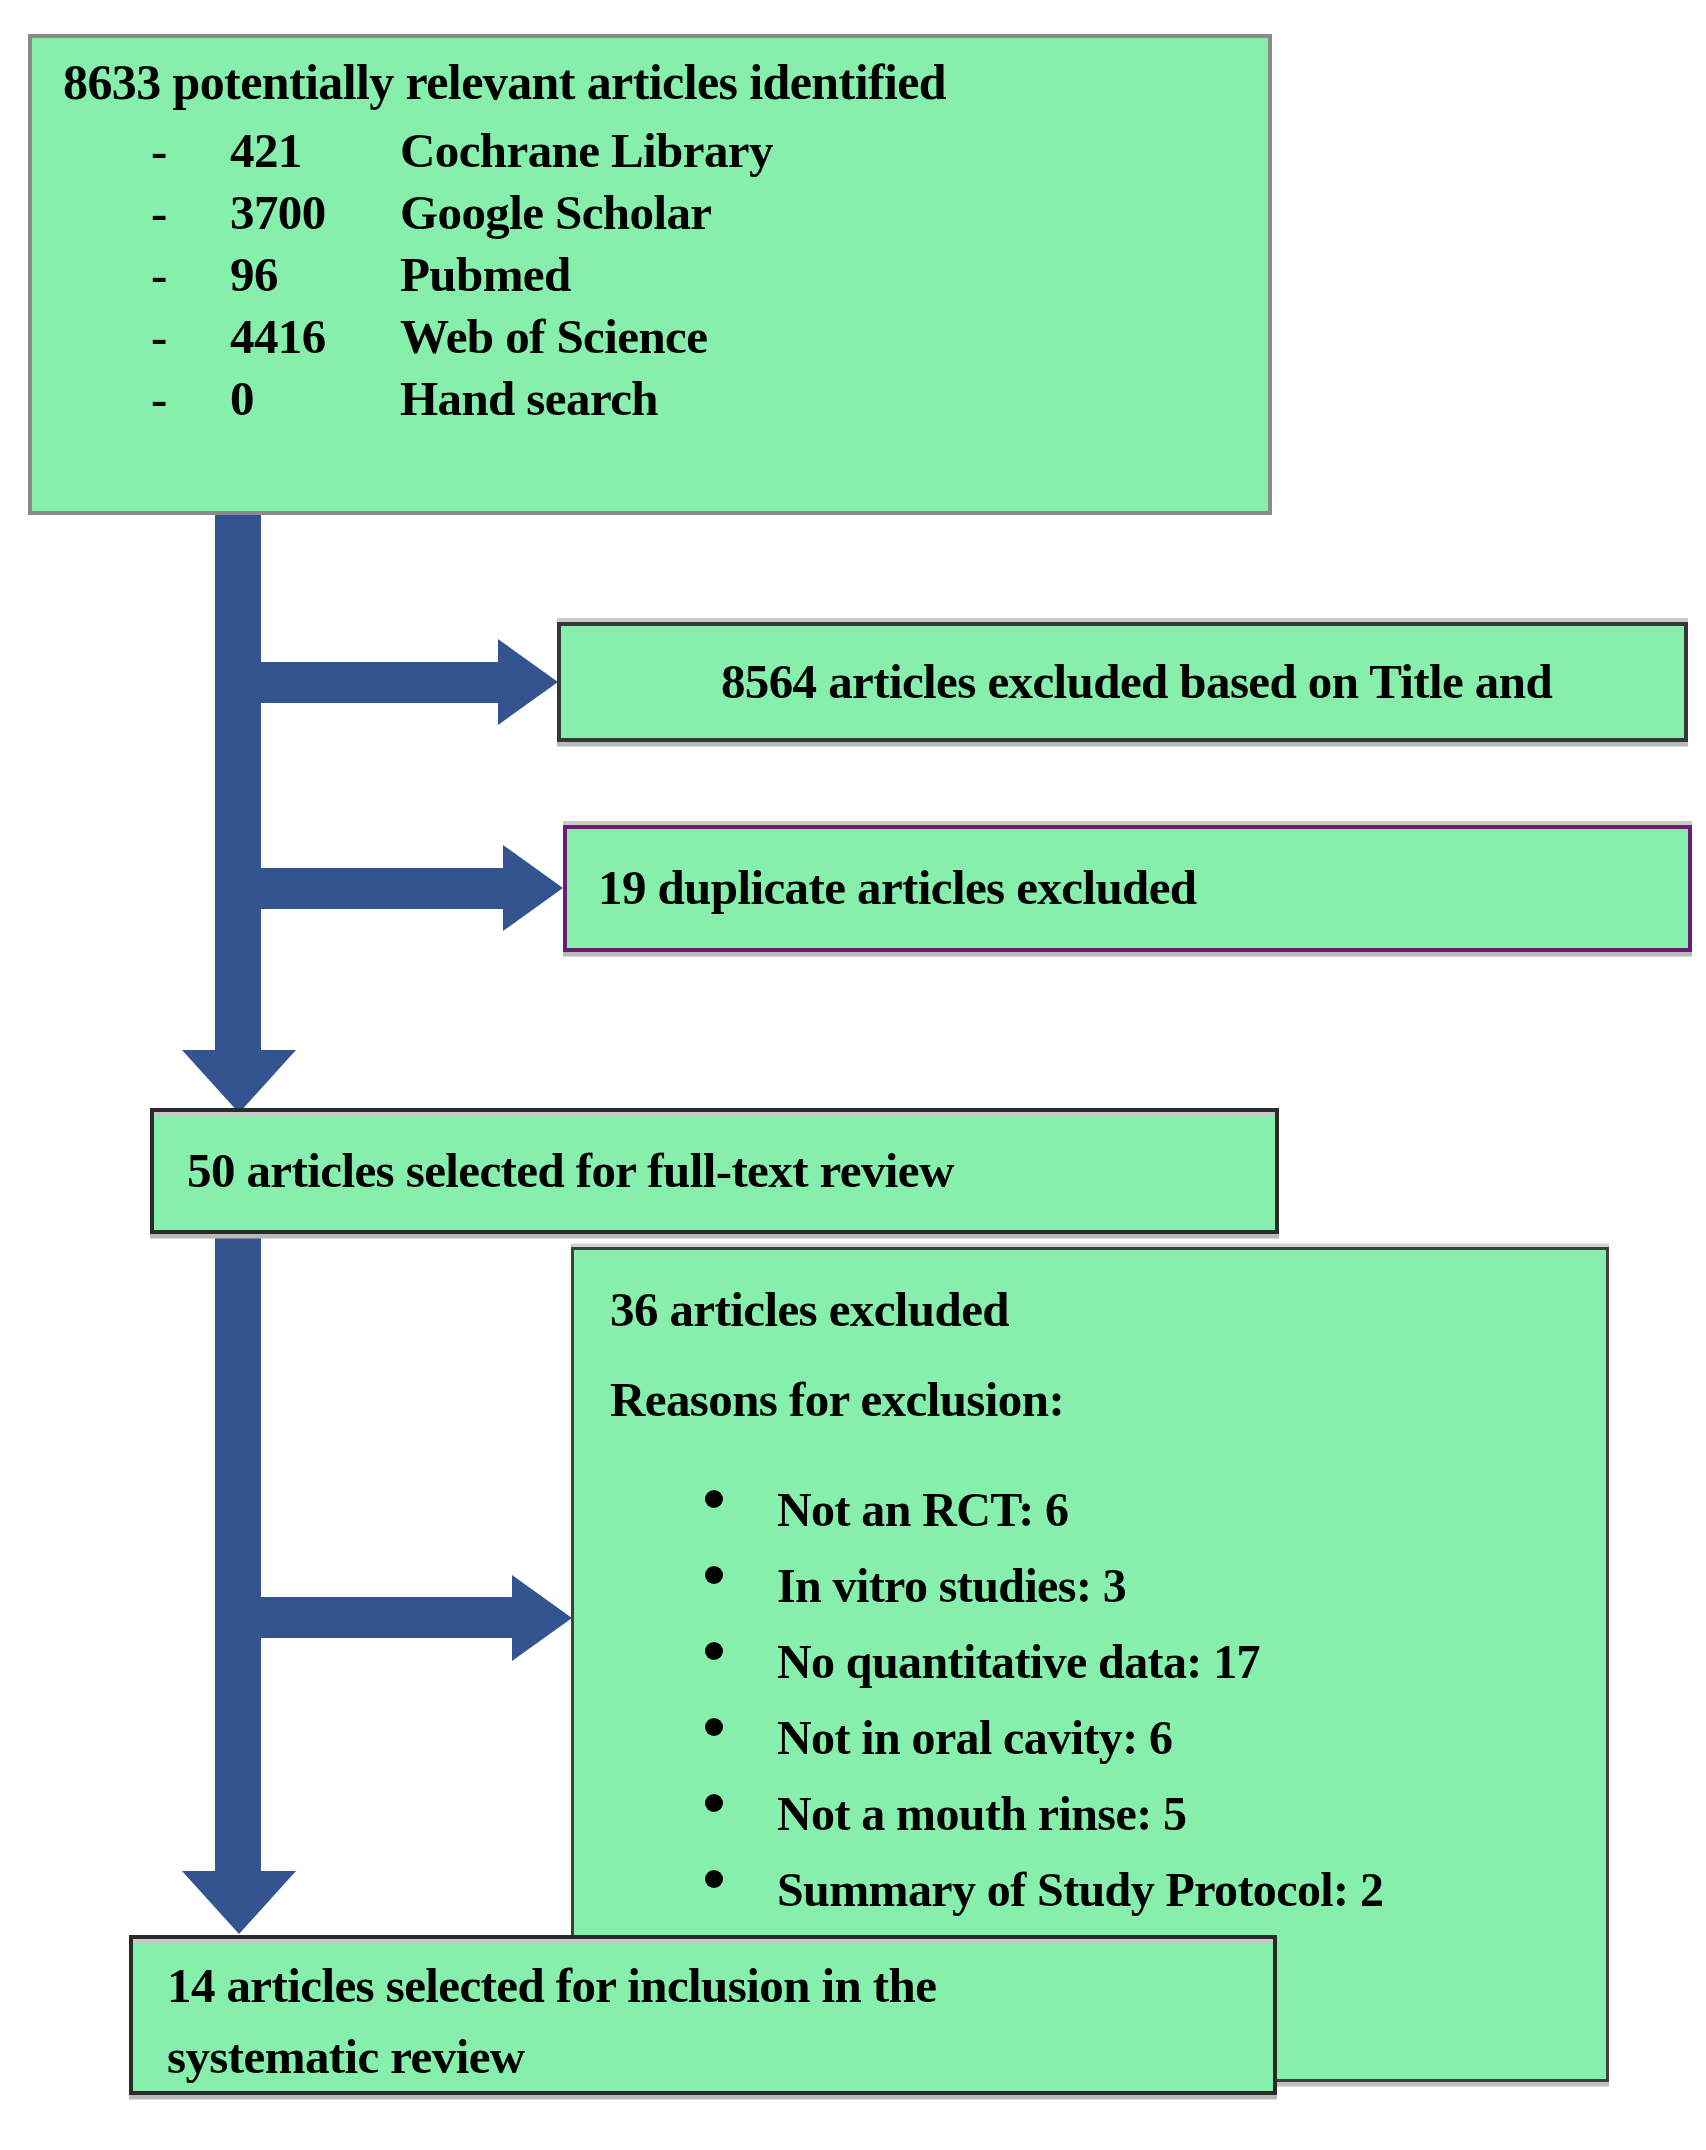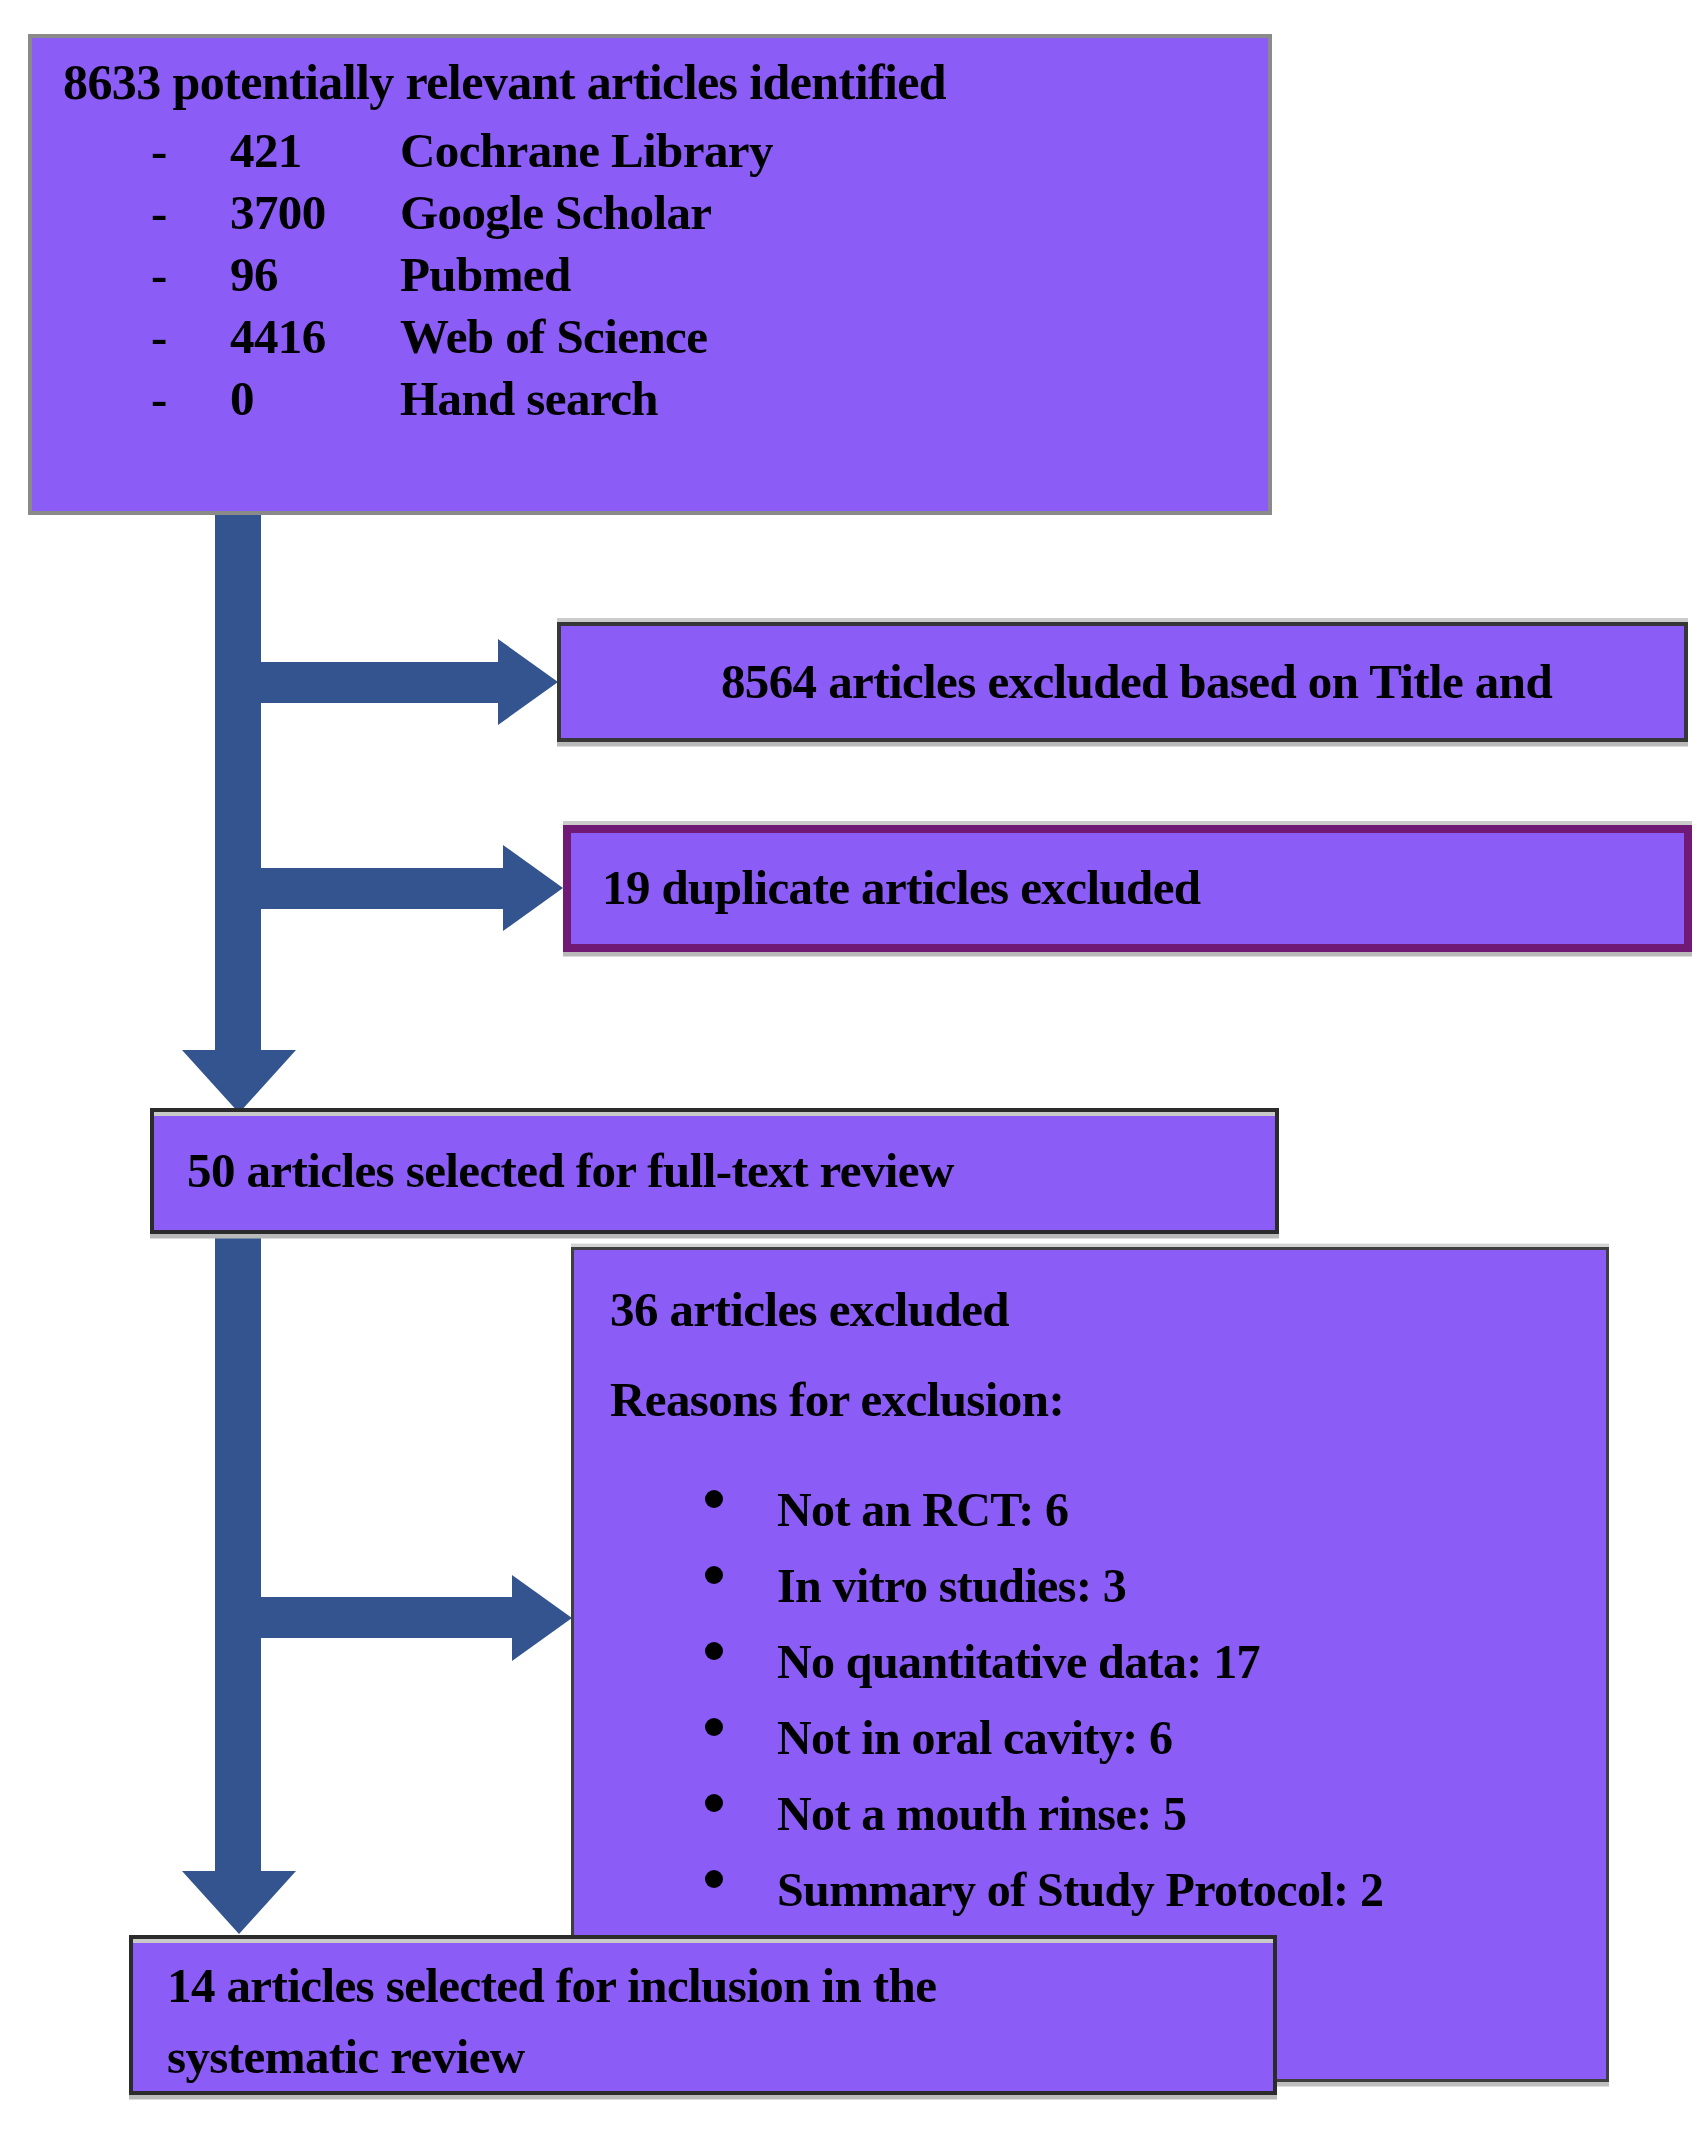--- a/index.html
+++ b/index.html
@@ -1,28 +1,28 @@
 <!DOCTYPE html>
 <html style="font-size:9px"><head>
 <meta charset="utf-8">
 <style>
   html,body{margin:0;padding:0;background:#ffffff;}
   body{width:1707px;height:2151px;position:relative;
        font-family:"Liberation Serif", serif;font-weight:700;color:#000;}
   .canvas{position:absolute;left:0;top:0;width:1707px;height:2151px;background:#fff;overflow:hidden;}
 
   
-  .fbox{position:absolute;background:#8b5cf6;box-sizing:border-box;}
+  .fbox{position:absolute;background:#86efac;box-sizing:border-box;}
   .box-top{left:28px;top:34px;width:1244px;height:481px;
            border:4.5px solid #8a8a8a;padding:16px 0 0 31px;}
   .box-excl1{left:557px;top:622px;width:1131px;height:120px;
              border:4px solid #373737;box-shadow:0 -4px 0 #cbcbcb,0 4.5px 0 #b9b9b9;
              display:flex;align-items:center;padding-left:28px;justify-content:center;}
   .box-dup{left:563px;top:825px;width:1129px;height:127px;
-           border:8px solid #701a75;box-shadow:0 -4px 0 #cbcbcb,0 4.5px 0 #b9b9b9;
+           border:4px solid #701a75;box-shadow:0 -4px 0 #cbcbcb,0 4.5px 0 #b9b9b9;
            display:flex;align-items:center;padding-left:31px;}
   .box-full{left:150px;top:1108px;width:1129px;height:126px;
             border:4.5px solid #2b2b2b;box-shadow:inset 0 4px 0 #c9c9c9,0 4.5px 0 #b9b9b9;
             display:flex;align-items:center;padding-left:33px;}
   .box-excl2{left:571px;top:1247px;width:1038px;height:835px;
              border:3.4px solid #3f3f3f;box-shadow:0 -3.4px 0 #d2d2d2,0 4.5px 0 #bfbfbf;
              padding:33px 0 0 36px;}
   .box-incl{left:129px;top:1935px;width:1148px;height:160px;
             border:4.5px solid #2b2b2b;box-shadow:inset 0 4px 0 #c9c9c9,0 4.5px 0 #b9b9b9;
             padding:20.4px 0 0 34px;}

